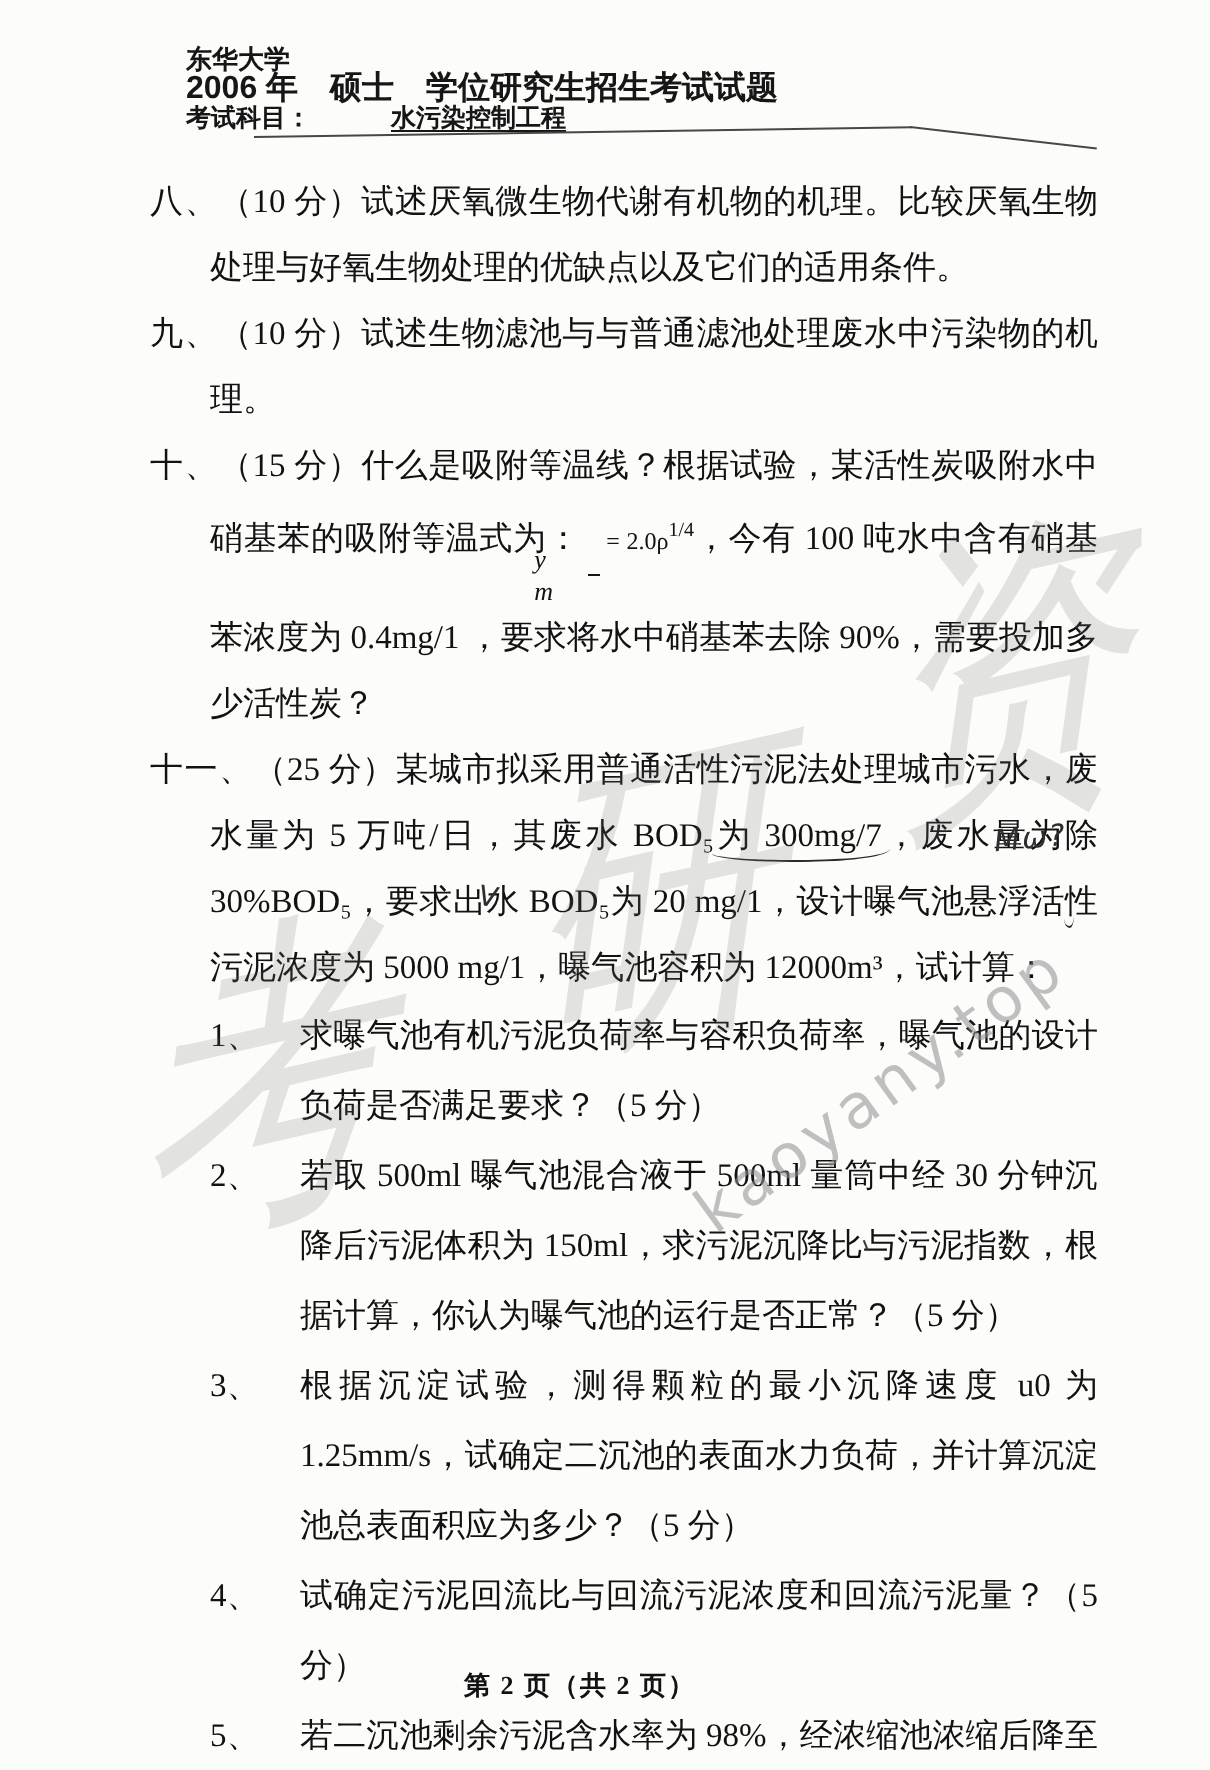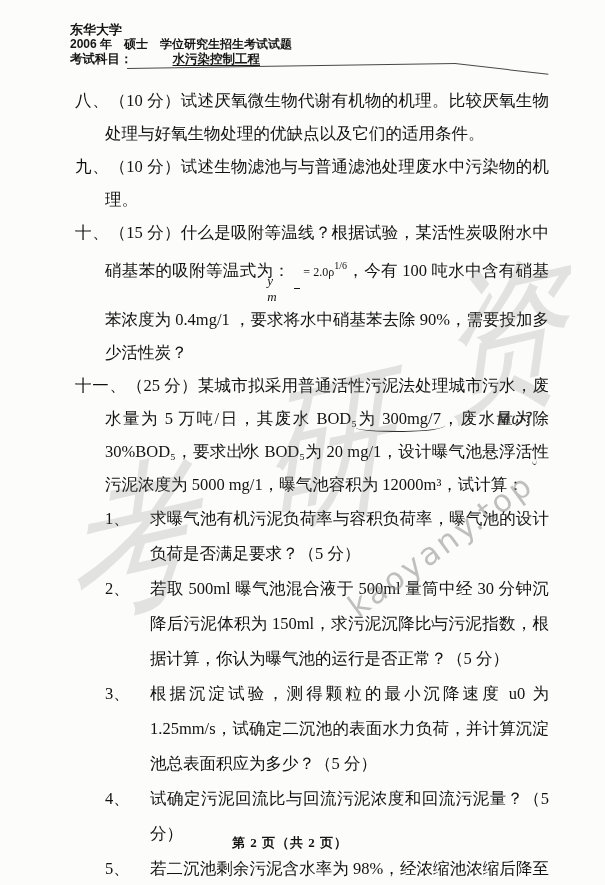--- a/index.html
+++ b/index.html
@@ -8,26 +8,26 @@
     background:#fcfcfa;
     font-family:"Liberation Serif","DejaVu Serif",serif;
     color:#121212;
     position:relative;
     overflow:hidden;
   }
   .page{position:absolute;inset:0;}
 
   
   .header{
-    position:absolute;left:70px;top:22px;
+    position:absolute;left:93px;top:22px;
     font-family:"Liberation Sans","DejaVu Sans",sans-serif;
     font-weight:bold;color:#161616;
   }
   .hdr-university{font-size:13px;line-height:15px;}
-  .hdr-examline{font-size:12px;line-height:15px;}
+  .hdr-examline{font-size:16px;line-height:15px;}
   .hdr-subjectline{font-size:12.5px;line-height:15px;}
   .hdr-subject{text-decoration:underline;text-underline-offset:2px;margin-left:40px;}
 
   .rule-seg{position:absolute;height:0;border-top:1.6px solid #474747;transform-origin:left center;}
   .rule1{left:127px;top:68px;width:329px;transform:rotate(-0.85deg);}
   .rule2{left:455px;top:63px;width:94px;transform:rotate(6.6deg);}
 
   
   .content{
     position:absolute;left:75px;top:84px;width:474px;
@@ -107,21 +107,21 @@
 
   <div class="content">
 
     <div class="q"><span class="qnum">八、</span><span>（10 分）试述厌氧微生物代谢有机物的机理。比较厌氧生物处理与好氧生物处理的优缺点以及它们的适用条件。</span></div>
 
     <div class="q"><span class="qnum">九、</span><span>（10 分）试述生物滤池与与普通滤池处理废水中污染物的机理。</span></div>
 
     <div class="q"><span class="qnum">十、</span><span>（15 分）什么是吸附等温线？根据试验，某活性炭吸附水中硝基苯的吸附等温式为：</span><span class="frac">
           <span class="fnum">y</span>
           <span class="fden">m</span>
-        </span><span class="frhs">= 2.0ρ</span><sup class="fexp">1/6</sup><span>，今有 100 吨水中含有硝基苯浓度为 0.4mg/1 ，要求将水中硝基苯去除 90%，需要投加多少活性炭？</span></div>
+        </span><span class="frhs">= 2.0ρ</span><sup class="fexp">1/4</sup><span>，今有 100 吨水中含有硝基苯浓度为 0.4mg/1 ，要求将水中硝基苯去除 90%，需要投加多少活性炭？</span></div>
 
     <div class="q"><span class="qnum">十一、</span><span>（25 分）某城市拟采用普通活性污泥法处理城市污水，废水量为 5 万吨/日，其废水 BOD₅</span><span class="hand-ul">为 300mg/7</span><span>，废水量为</span><span class="hand-ul">除 30%BOD₅</span><span>，要求出水 BOD₅为 20 mg/1，设计曝气池悬浮活性污泥浓度为 5000 mg/1，曝气池容积为 12000m³，试计算：</span></div>
 
     <div class="sub"><span class="sub-num">1、</span><span>求曝气池有机污泥负荷率与容积负荷率，曝气池的设计负荷是否满足要求？（5 分）</span></div>
 
     <div class="sub"><span class="sub-num">2、</span><span>若取 500ml 曝气池混合液于 500ml 量筒中经 30 分钟沉降后污泥体积为 150ml，求污泥沉降比与污泥指数，根据计算，你认为曝气池的运行是否正常？（5 分）</span></div>
 
     <div class="sub"><span class="sub-num">3、</span><span>根据沉淀试验，测得颗粒的最小沉降速度 u0 为 1.25mm/s，试确定二沉池的表面水力负荷，并计算沉淀池总表面积应为多少？（5 分）</span></div>
 
     <div class="sub"><span class="sub-num">4、</span><span>试确定污泥回流比与回流污泥浓度和回流污泥量？（5 分）</span></div>

